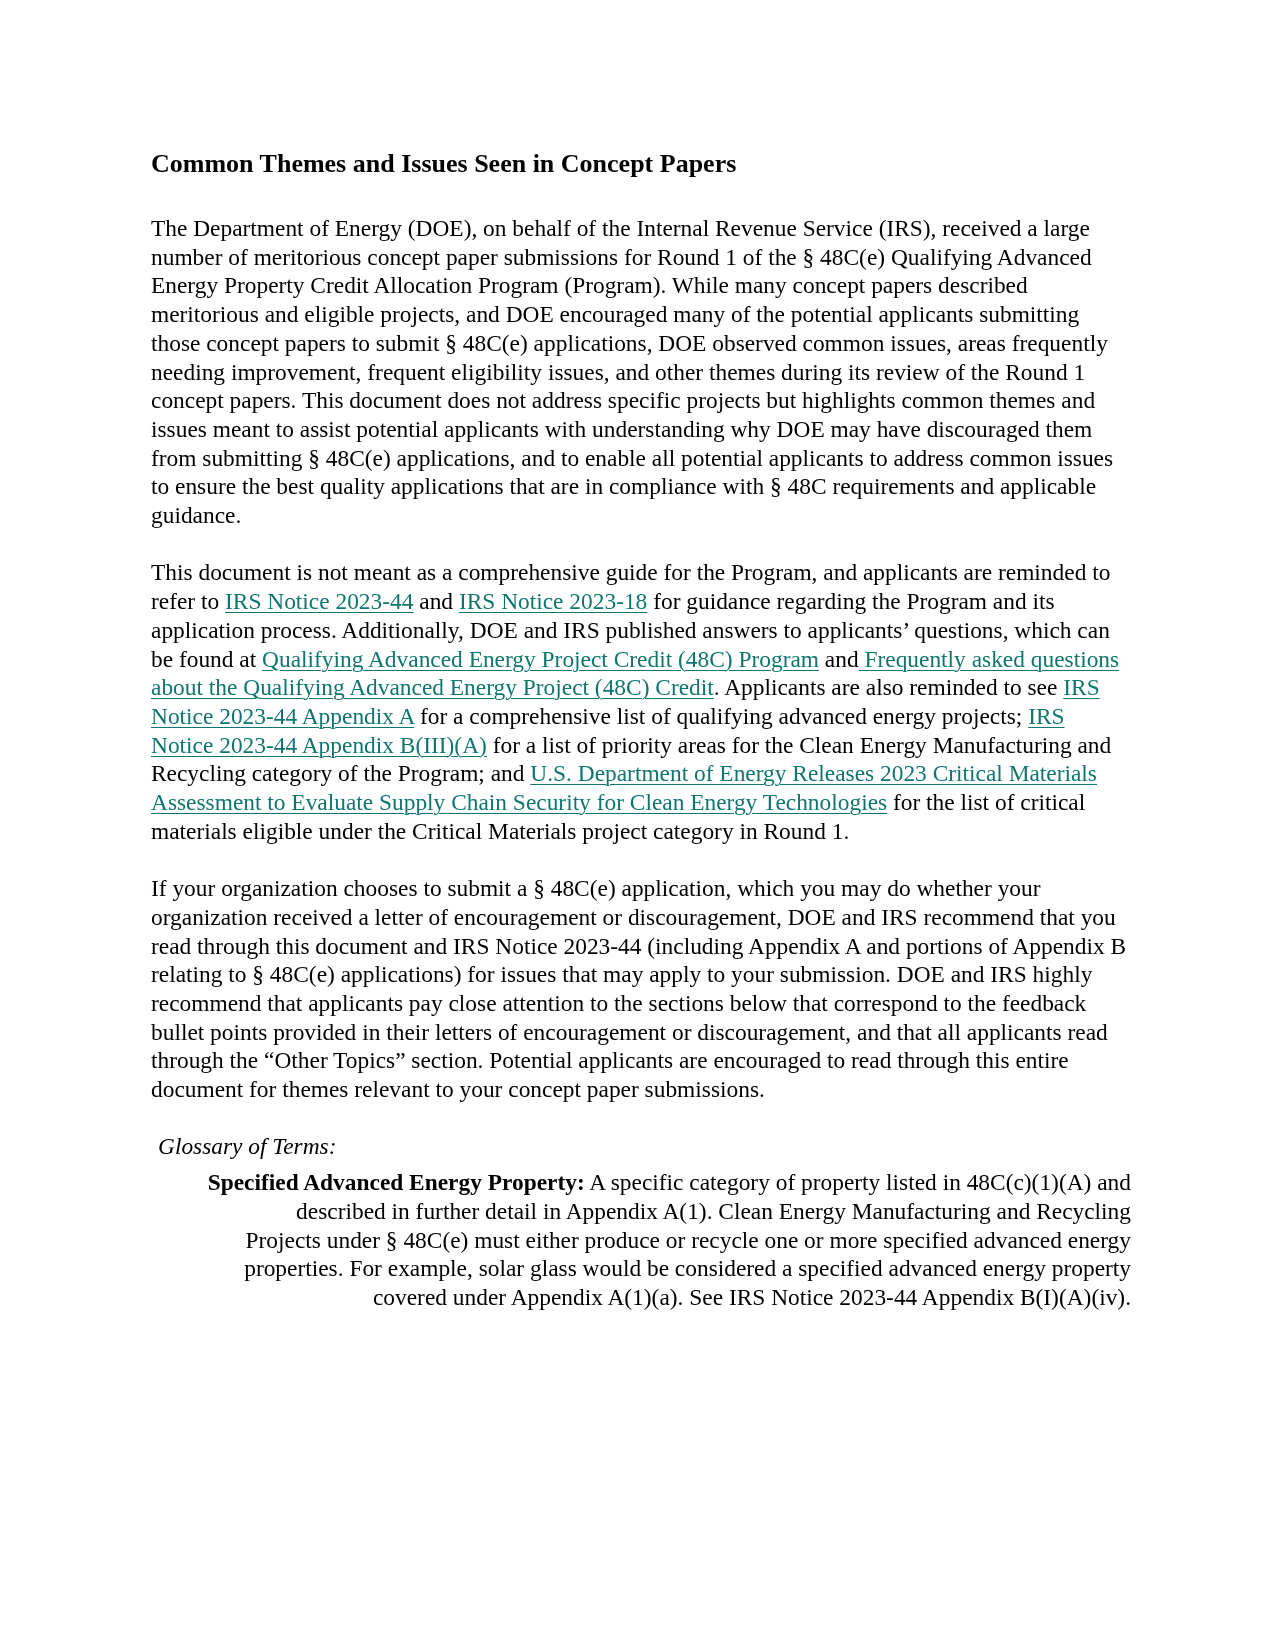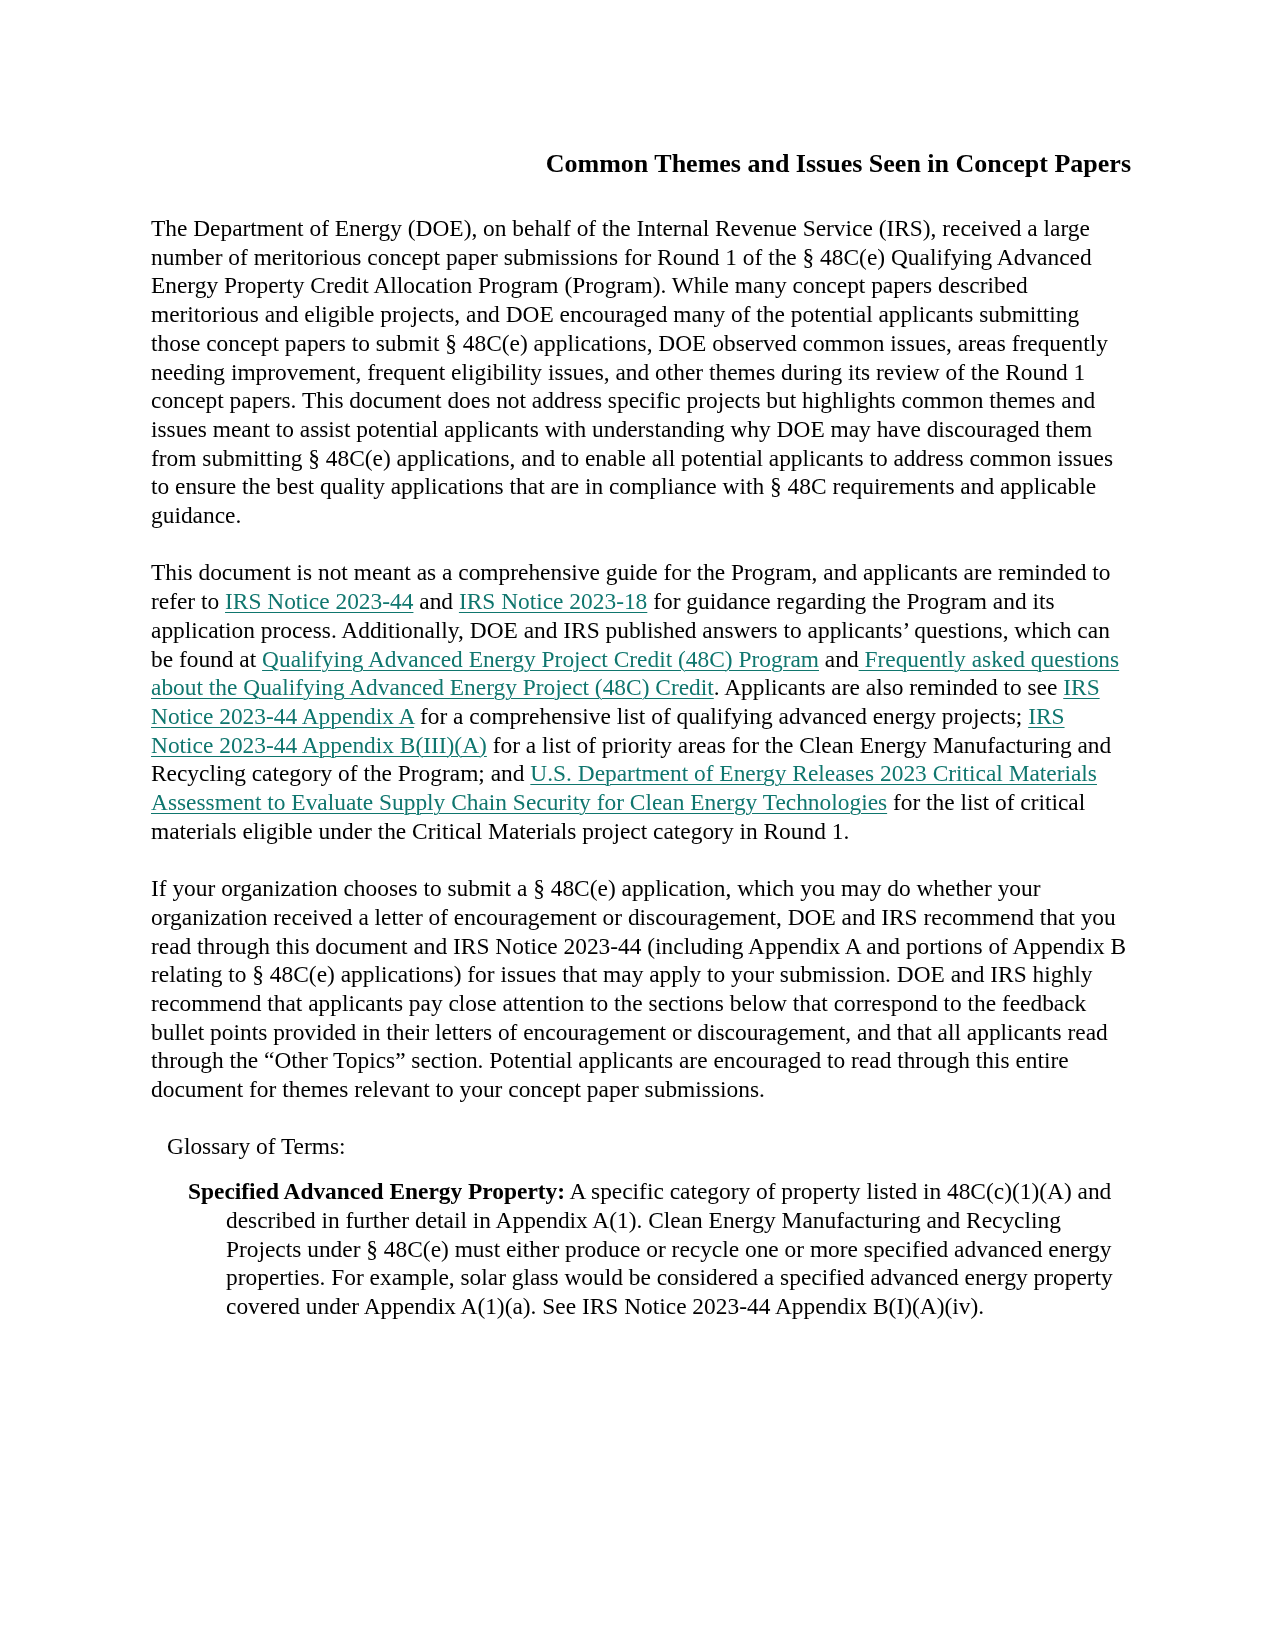--- a/index.html
+++ b/index.html
@@ -2,27 +2,27 @@
 <html><head>
 <meta charset="utf-8">
 <style>
   html, body { margin: 0; padding: 0; background: #ffffff; }
   body { width: 1275px; height: 1650px; position: relative; overflow: hidden; }
   .page {
     position: absolute; left: 151px; top: 147px; width: 980px;
     font-family: "Liberation Serif", serif; color: #000; font-size: 23.4px; line-height: 28.7px;
   }
   .title {
-    text-align: right; font-weight: bold; font-size: 26px; line-height: 33px; margin: 0 0 34px 0;
+    text-align: left; font-weight: bold; font-size: 26px; line-height: 33px; margin: 0 0 34px 0;
   }
   .title div { display: block; }
   p { margin: 0 0 28.7px 0; }
   a.lnk { color: #0f766e; text-decoration: underline; text-decoration-thickness: 1px; text-underline-offset: 3px; }
-  .glossary-heading { margin: 16px; }
-  .gloss-entry { margin: 0 0 0 37px; padding-left: 38px; text-indent: -38px; }
+  .glossary-heading { font-style: italic; margin: 7px; }
+  .gloss-entry { margin: 0 0 0 37px; padding-left: 38px; text-indent: -38px; text-align: right; }
   .gloss-term { font-weight: bold; }
 </style>
 </head>
 <body>
 
 <div class="page">
   <div class="title">
     <div>Common Themes and Issues Seen in Concept Papers</div>
   </div>
 

